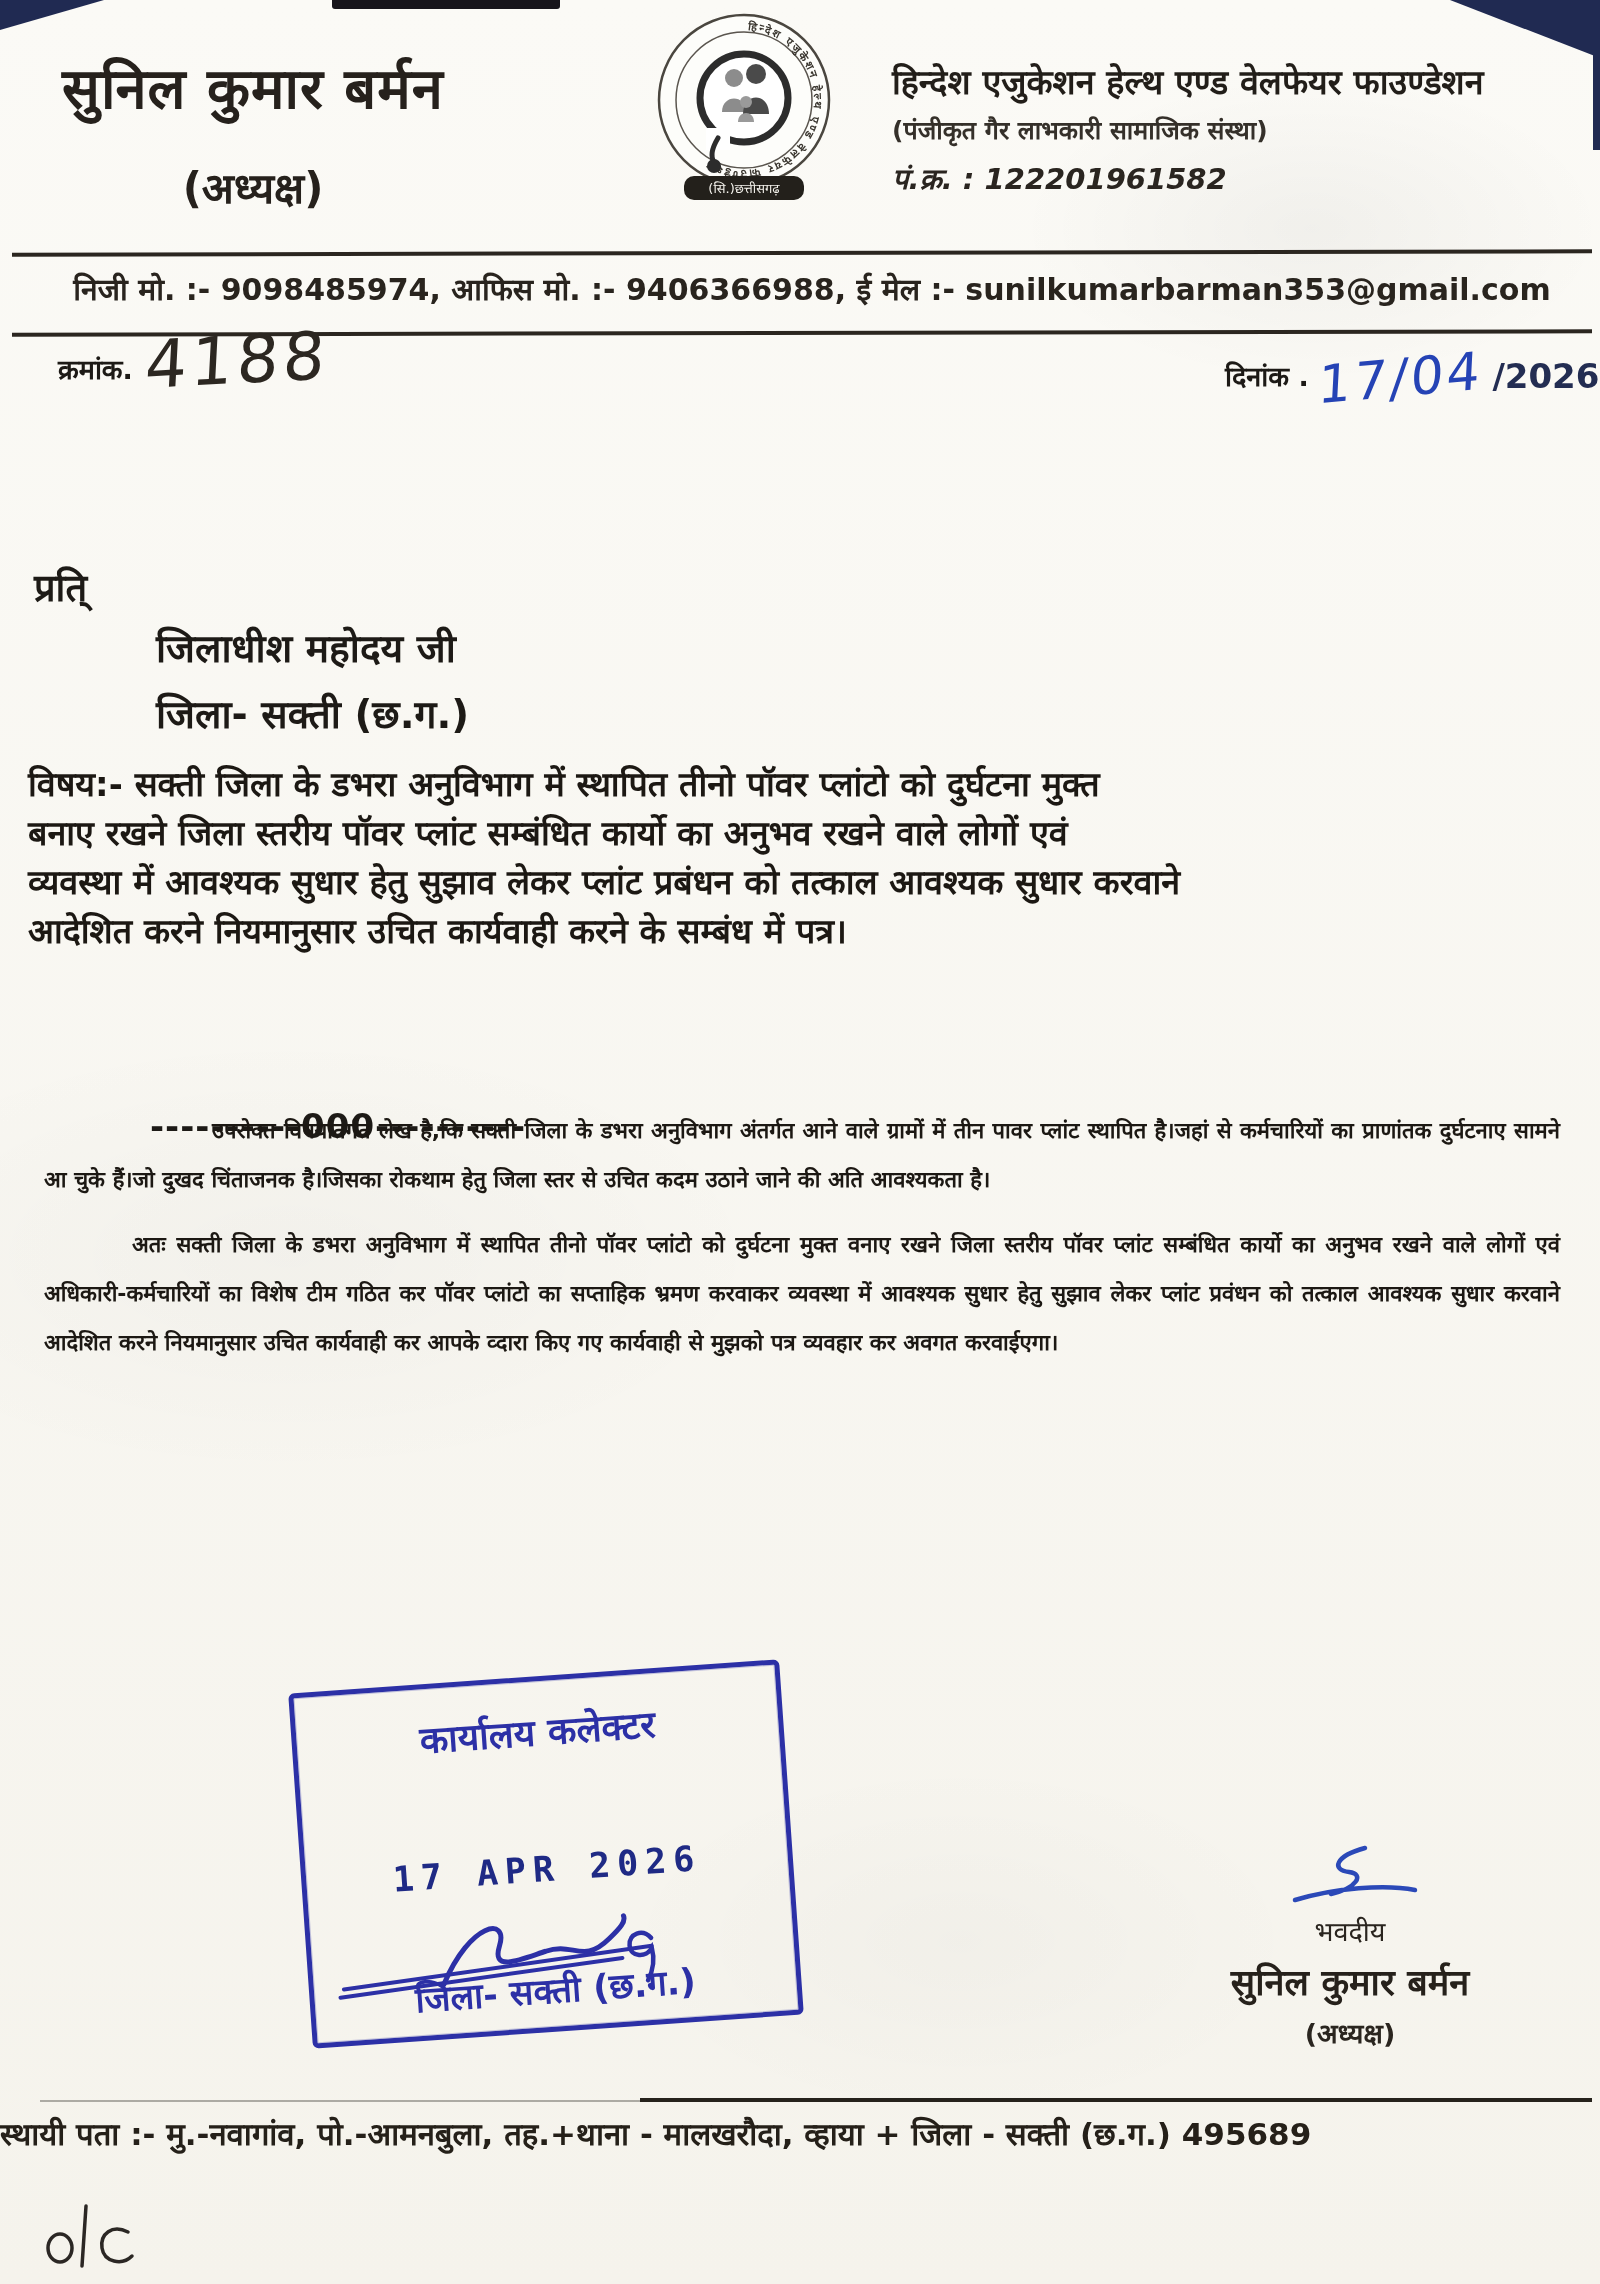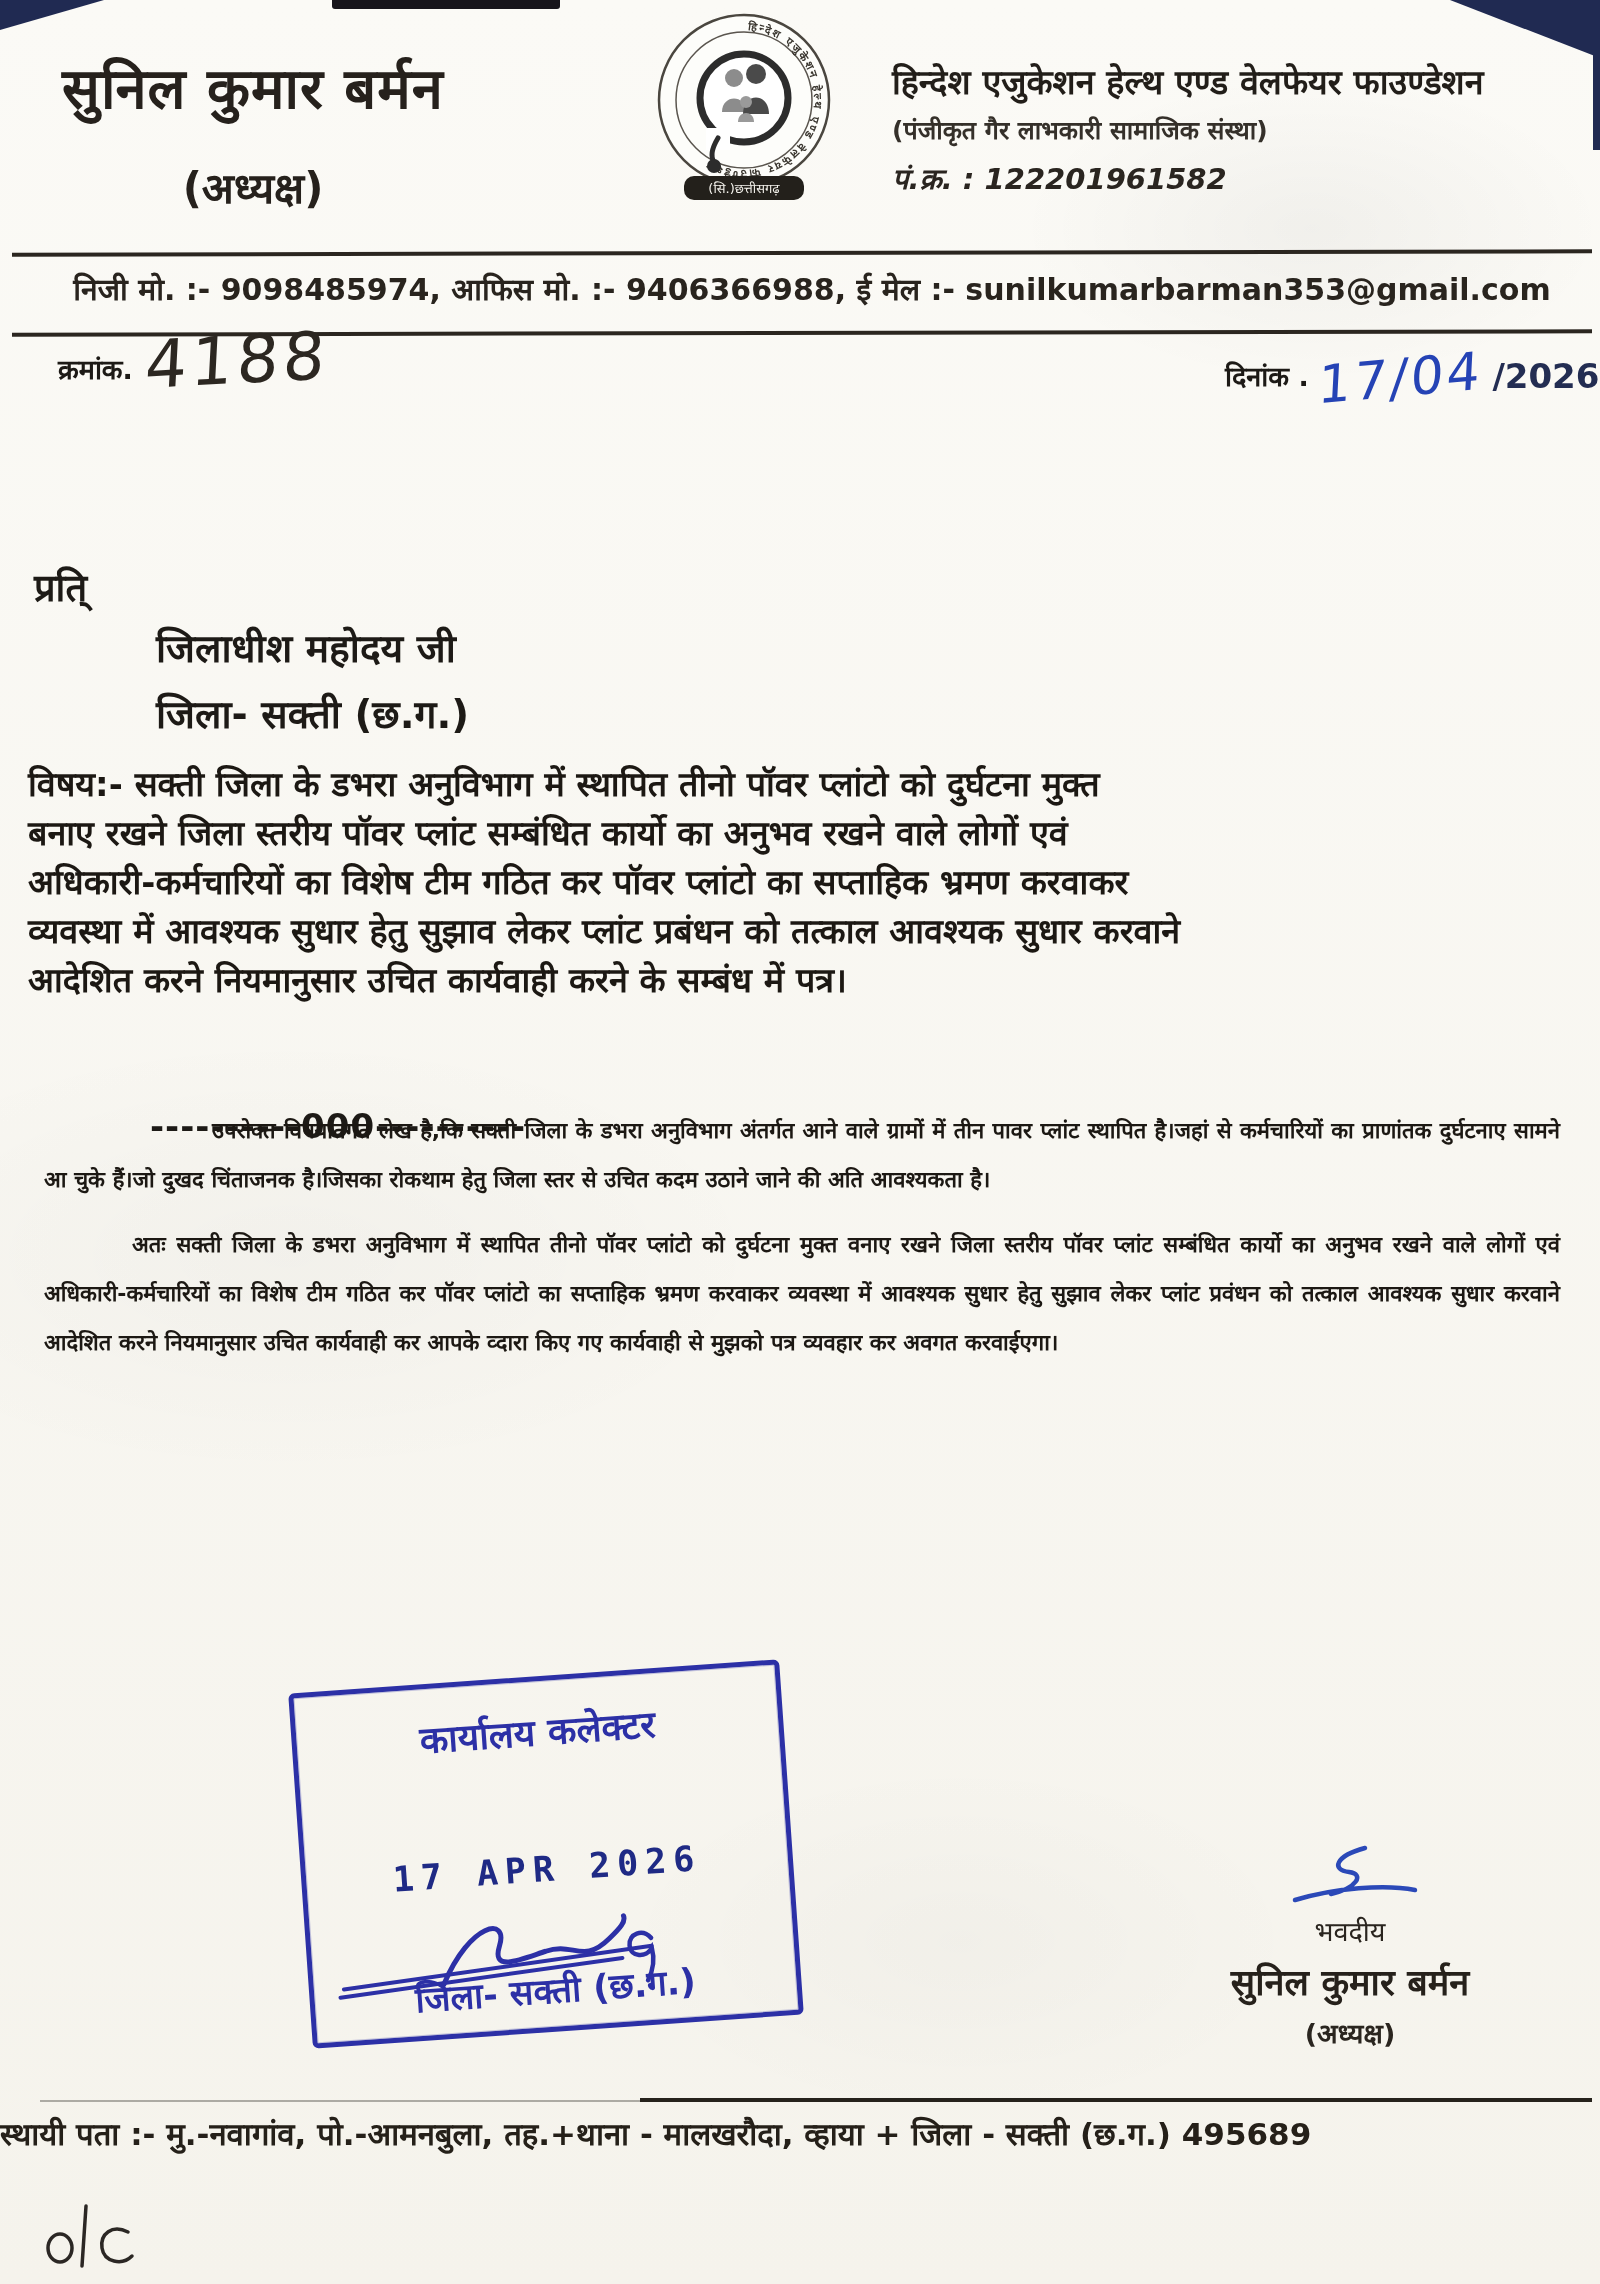--- a/index.html
+++ b/index.html
@@ -129,21 +129,20 @@
     <span class="printed">/2026</span>
   </div>
 
   <div class="abs rcp-salutation">प्रति्</div>
   <div class="abs rcp-line1">जिलाधीश महोदय जी</div>
   <div class="abs rcp-line2">जिला- सक्ती (छ.ग.)</div>
 
   <div class="abs subject">
     <div>विषय:- सक्ती जिला के डभरा अनुविभाग में स्थापित तीनो पॉवर प्लांटो को दुर्घटना मुक्त</div>
     <div>बनाए रखने जिला स्तरीय पॉवर प्लांट सम्बंधित कार्यो का अनुभव रखने वाले लोगों एवं</div>
-    <div>अधिकारी-कर्मचारियों का विशेष टीम गठित कर पॉवर प्लांटो का सप्ताहिक भ्रमण करवाकर</div>
     <div>व्यवस्था में आवश्यक सुधार हेतु सुझाव लेकर प्लांट प्रबंधन को तत्काल आवश्यक सुधार करवाने</div>
     <div>आदेशित करने नियमानुसार उचित कार्यवाही करने के सम्बंध में पत्र।</div>
   </div>
 
   <div class="abs divider">----------000----------</div>
 
   <div class="abs bodytext">
     <p class="p1">उपरोक्त विषयांतर्गत लेख है,कि सक्ती जिला के डभरा अनुविभाग अंतर्गत आने वाले ग्रामों में तीन पावर प्लांट स्थापित है।जहां से कर्मचारियों का प्राणांतक दुर्घटनाए सामने आ चुके हैं।जो दुखद चिंताजनक है।जिसका रोकथाम हेतु जिला स्तर से उचित कदम उठाने जाने की अति आवश्यकता है।</p>
     <p class="p2">अतः सक्ती जिला के डभरा अनुविभाग में स्थापित तीनो पॉवर प्लांटो को दुर्घटना मुक्त वनाए रखने जिला स्तरीय पॉवर प्लांट सम्बंधित कार्यो का अनुभव रखने वाले लोगों एवं अधिकारी-कर्मचारियों का विशेष टीम गठित कर पॉवर प्लांटो का सप्ताहिक भ्रमण करवाकर व्यवस्था में आवश्यक सुधार हेतु सुझाव लेकर प्लांट प्रवंधन को तत्काल आवश्यक सुधार करवाने आदेशित करने नियमानुसार उचित कार्यवाही कर आपके व्दारा किए गए कार्यवाही से मुझको पत्र व्यवहार कर अवगत करवाईएगा।</p>
   </div>

